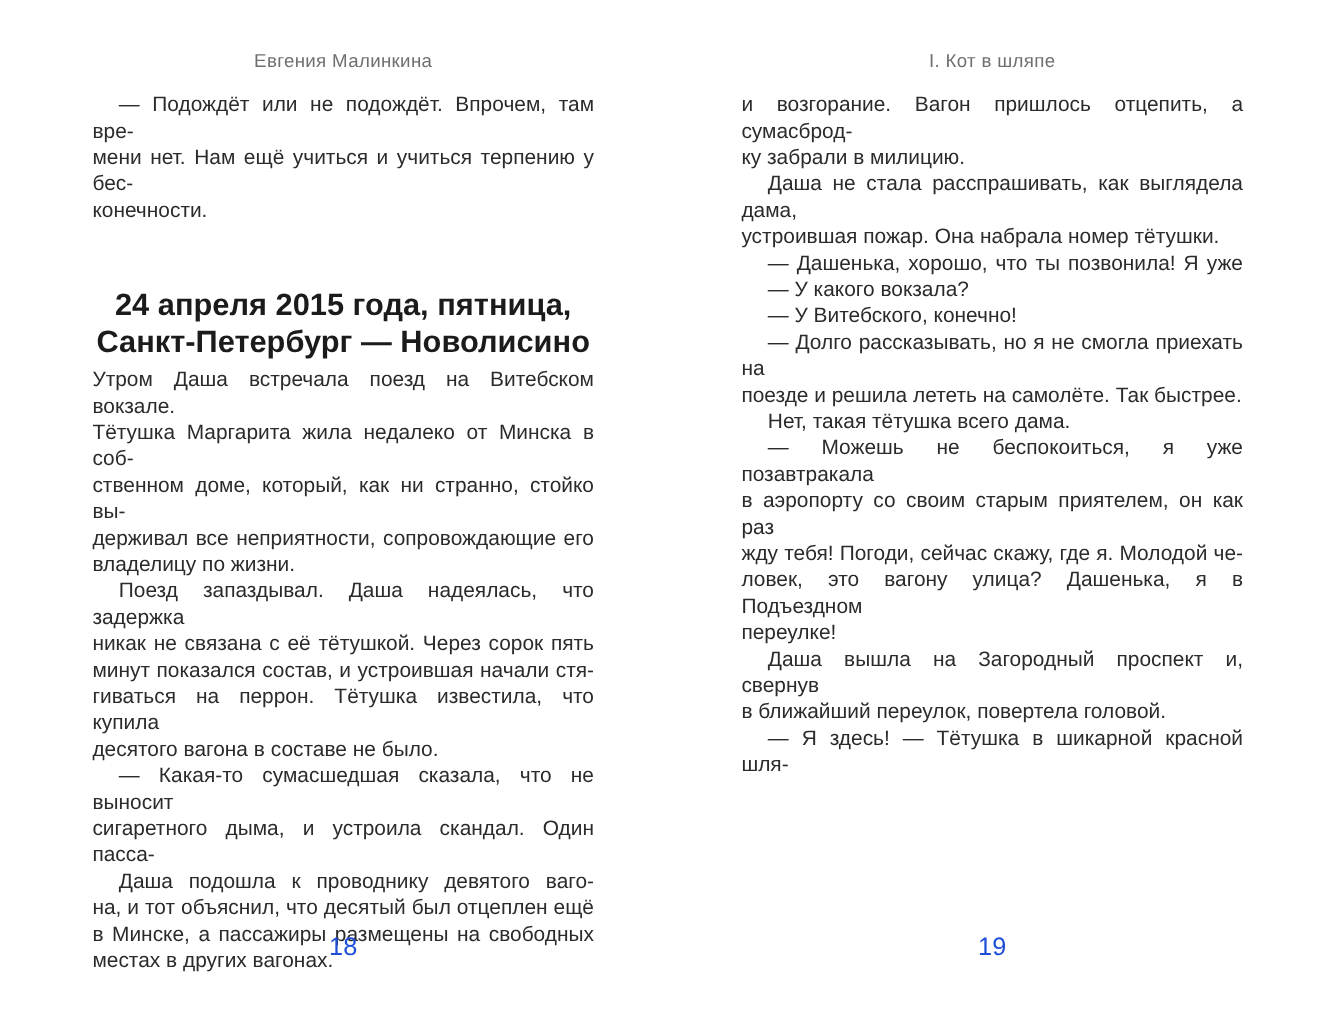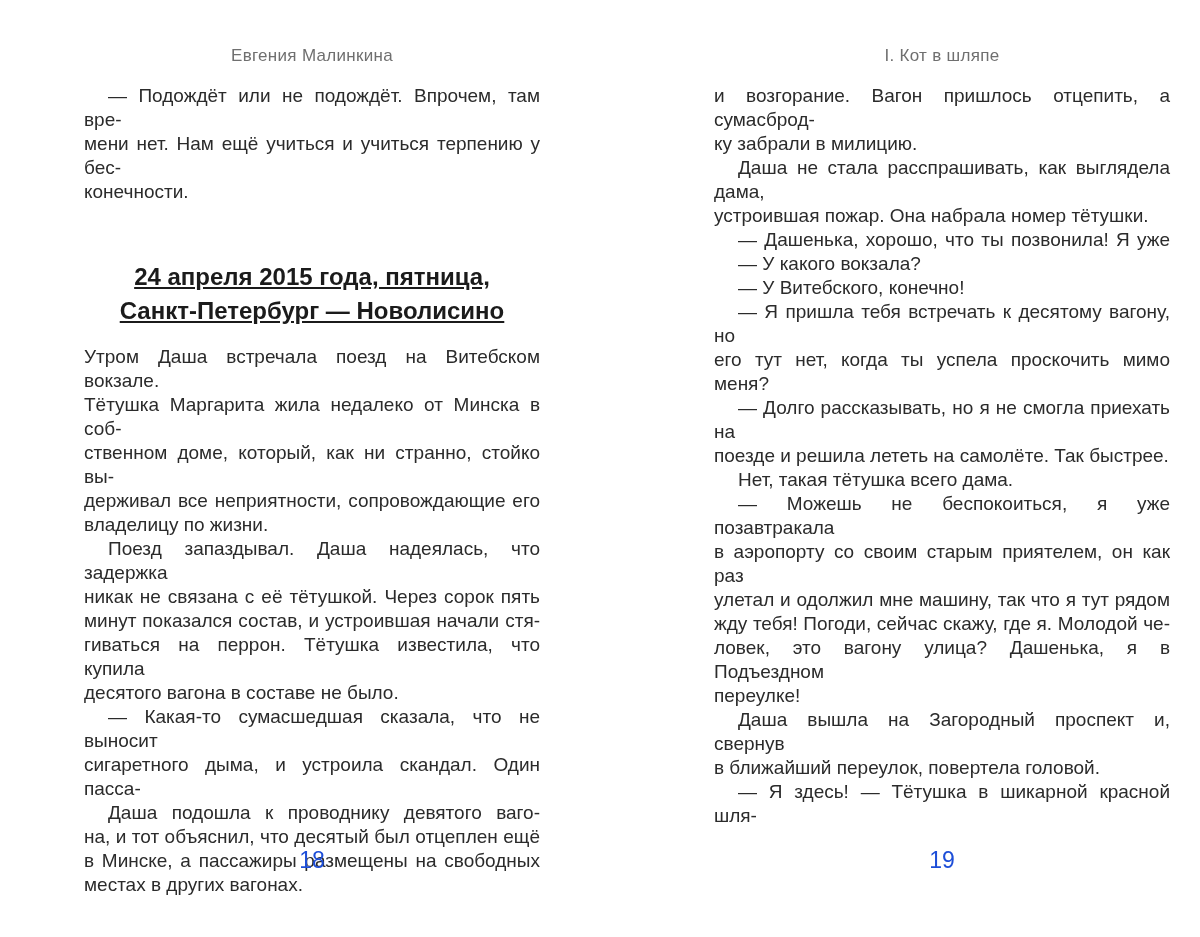--- a/index.html
+++ b/index.html
@@ -14,21 +14,21 @@
     font-family: "Liberation Sans", "DejaVu Sans", sans-serif;
     overflow: hidden;
   }
   .page {
     position: absolute;
     top: 0;
     width: 456px;
     height: 937px;
   }
   .page-left  { left: 84px; }
-  .page-right { left: 674px; margin-left: 40px; }
+  .page-right { left: 674px; }
   .running-head {
     position: absolute;
     top: 46px;
     left: 0;
     width: 100%;
     text-align: center;
     font-size: 17px;
     letter-spacing: 0.3px;
     color: #6f6f6f;
   }
@@ -43,26 +43,25 @@
   }
   .paragraph { margin: 0; }
   .line {
     text-align: justify;
     text-align-last: justify;
   }
   .line.last { text-align-last: auto; }
   .line.indent { text-indent: 24px; }
   .heading {
     margin-top: 56px;
-    margin-bottom: 17px;
+    margin-bottom: 6px;
     font-weight: bold;
-    font-size: 24px;
+    font-size: 28px;
     line-height: 34px;
     color: #1b1b1b;
-    text-decoration: underline;
   }
   .heading .line,
   .heading .line.last {
     text-align: center;
     text-align-last: center;
     text-indent: 0;
   }
   .page-number {
     position: absolute;
     top: 847px;
@@ -130,34 +129,29 @@
       <div class="paragraph">
         <div class="line indent">— Дашенька, хорошо, что ты позвонила! Я уже</div>
       </div>
       <div class="paragraph">
         <div class="line last indent">— У какого вокзала?</div>
       </div>
       <div class="paragraph">
         <div class="line last indent">— У Витебского, конечно!</div>
       </div>
       <div class="paragraph">
-        <div class="line indent">— Я пришла тебя встречать к десятому вагону, но</div>
-        <div class="line last">его тут нет, когда ты успела проскочить мимо меня?</div>
-      </div>
-      <div class="paragraph">
         <div class="line indent">— Долго рассказывать, но я не смогла приехать на</div>
         <div class="line last">поезде и решила лететь на самолёте. Так быстрее.</div>
       </div>
       <div class="paragraph">
         <div class="line last indent">Нет, такая тётушка всего дама.</div>
       </div>
       <div class="paragraph">
         <div class="line indent">— Можешь не беспокоиться, я уже позавтракала</div>
         <div class="line">в аэропорту со своим старым приятелем, он как раз</div>
-        <div class="line">улетал и одолжил мне машину, так что я тут рядом</div>
         <div class="line">жду тебя! Погоди, сейчас скажу, где я. Молодой че-</div>
         <div class="line">ловек, это вагону улица? Дашенька, я в Подъездном</div>
         <div class="line last">переулке!</div>
       </div>
       <div class="paragraph">
         <div class="line indent">Даша вышла на Загородный проспект и, свернув</div>
         <div class="line last">в ближайший переулок, повертела головой.</div>
       </div>
       <div class="paragraph">
         <div class="line indent">— Я здесь! — Тётушка в шикарной красной шля-</div>

